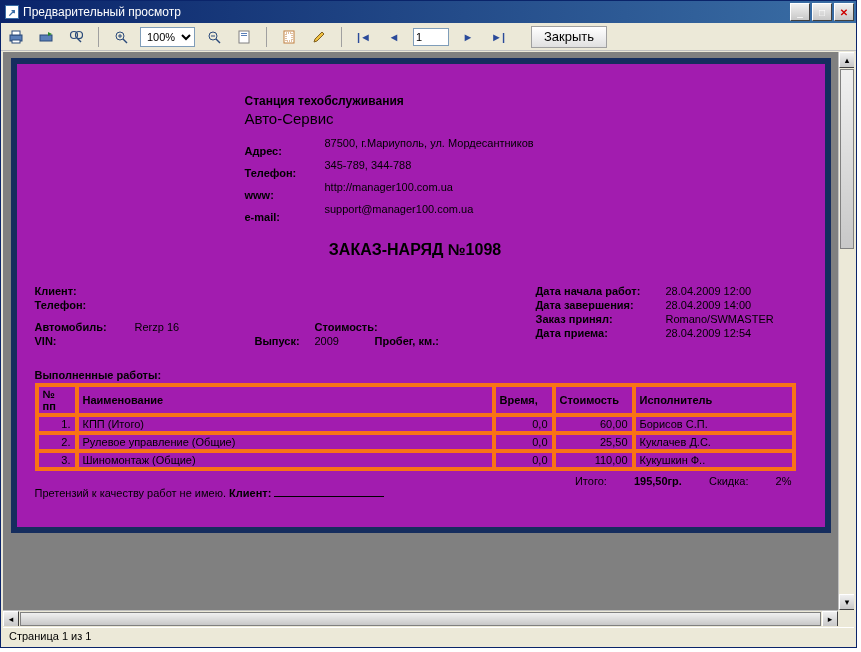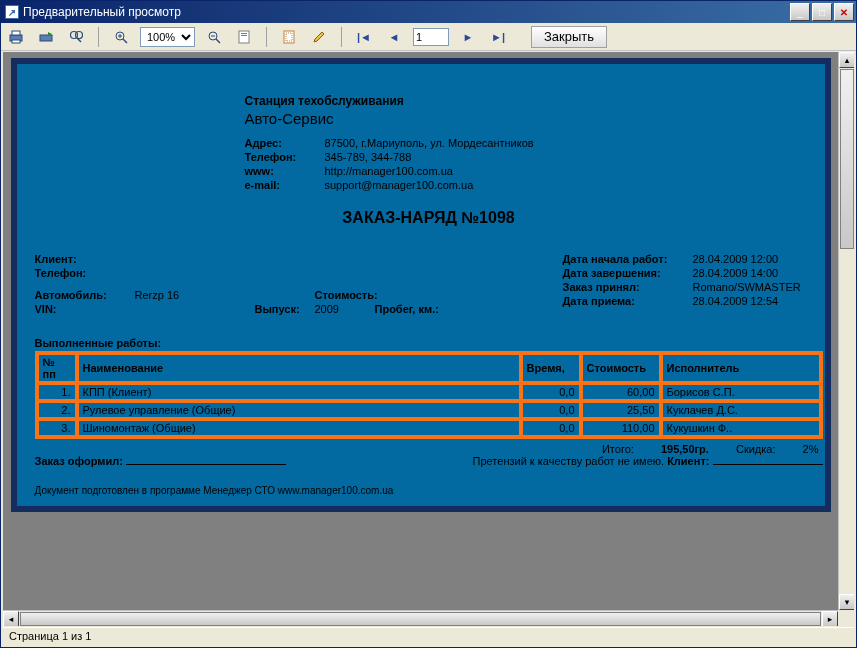--- a/index.html
+++ b/index.html
@@ -119,39 +119,39 @@
   .vthumb { position: absolute; left: 1px; width: 14px; top: 17px; height: 180px;
     background: linear-gradient(#f0f0f0,#c8c8c8); border:1px solid #808080; }
   .hthumb { position: absolute; top: 1px; height: 14px; left: 17px; right: 17px;
     background: linear-gradient(#f0f0f0,#c8c8c8); border:1px solid #808080; }
 
   .page-area {
     position: absolute; top: 0; left: 0; right: 16px; bottom: 16px;
     overflow: hidden;
   }
   .page {
-    background: #0369a1;
+    background: #a21caf;
     border: 6px solid #152d5e;
     width: 820px;
     margin: 6px auto 0;
-    padding: 30px 2px 10px 18px;
+    padding: 30px 29px 10px 18px;
     position: relative;
   }
 
   .statusbar {
     position: absolute; left: 2px; right: 2px; bottom: 2px; height: 18px;
     background: #ece9d8; border-top: 1px solid #fff;
     font-size: 11px; padding: 2px 6px;
   }
 
   .hdr-block { margin-left: 210px; }
   .hdr-sub { font-weight: bold; font-size: 12px; }
   .hdr-name { font-weight: normal; font-size: 15px; margin: 2px 0 10px; }
   .hdr-row { display: flex; font-size: 11px; margin: 2px 0; }
-  .hdr-row .lbl { width: 80px; font-weight: bold; }
+  .hdr-row .lbl { width: 80px; font-weight: bold; margin-top: 8px; }
   .doc-title { text-align: center; font-size: 16px; font-weight: bold; margin: 18px 0 24px; }
 
   .meta { display: flex; font-size: 11px; margin-bottom: 4px;}
   .meta-left { flex: 1; }
   .meta-right { width: 260px; }
   .mrow { display: flex; margin: 2px 0; align-items: flex-end;}
   .mrow .lbl { font-weight: bold; width: 100px; }
   .mrow .val { flex: 1; }
   .underline { border-bottom: 1px solid #000; }
   .meta-right .mrow .lbl { width: 130px; text-align: left; }
@@ -339,21 +339,21 @@
             <th style="width:40px">№ пп</th>
             <th>Наименование</th>
             <th style="width:60px">Время,</th>
             <th style="width:80px">Стоимость</th>
             <th style="width:160px">Исполнитель</th>
           </tr>
             </thead>
           <tbody>
             <tr>
                 <td class="num">1.</td>
-                <td>КПП (Клиент)</td>
+                <td>КПП (Итого)</td>
                 <td class="num">0,0</td>
                 <td class="num">60,00</td>
                 <td>Борисов С.П.</td>
               </tr>
             <tr>
                 <td class="num">2.</td>
                 <td>Рулевое управление (Общие)</td>
                 <td class="num">0,0</td>
                 <td class="num">25,50</td>
                 <td>Куклачев Д.С.</td>
@@ -370,33 +370,26 @@
         <div class="totals">
           <span>Итого:</span>
           <span class="b">195,50гр.</span>
           <span>Скидка:</span>
           <span>2%</span>
         </div>
 
 
         <div class="sign">
           <div>
-            <span class="slbl">Заказ оформил:</span>
-            <span class="line" style="width:160px"></span>
-          </div>
-          <div>
             <span>Претензий к качеству работ не имею.</span>
             <span class="slbl">Клиент:</span>
             <span class="line" style="width:110px"></span>
           </div>
         </div>
 
-        <div class="footer">
-          <span>Документ подготовлен в программе Менеджер СТО </span><a>www.manager100.com.ua</a>
-        </div>
       </div>
     </div>
     <div class="scroll-v">
       <div class="sbtn up">▴</div>
       <div class="vthumb"></div>
       <div class="sbtn down">▾</div>
     </div>
     <div class="scroll-h">
       <div class="sbtn left">◂</div>
       <div class="hthumb"></div>

